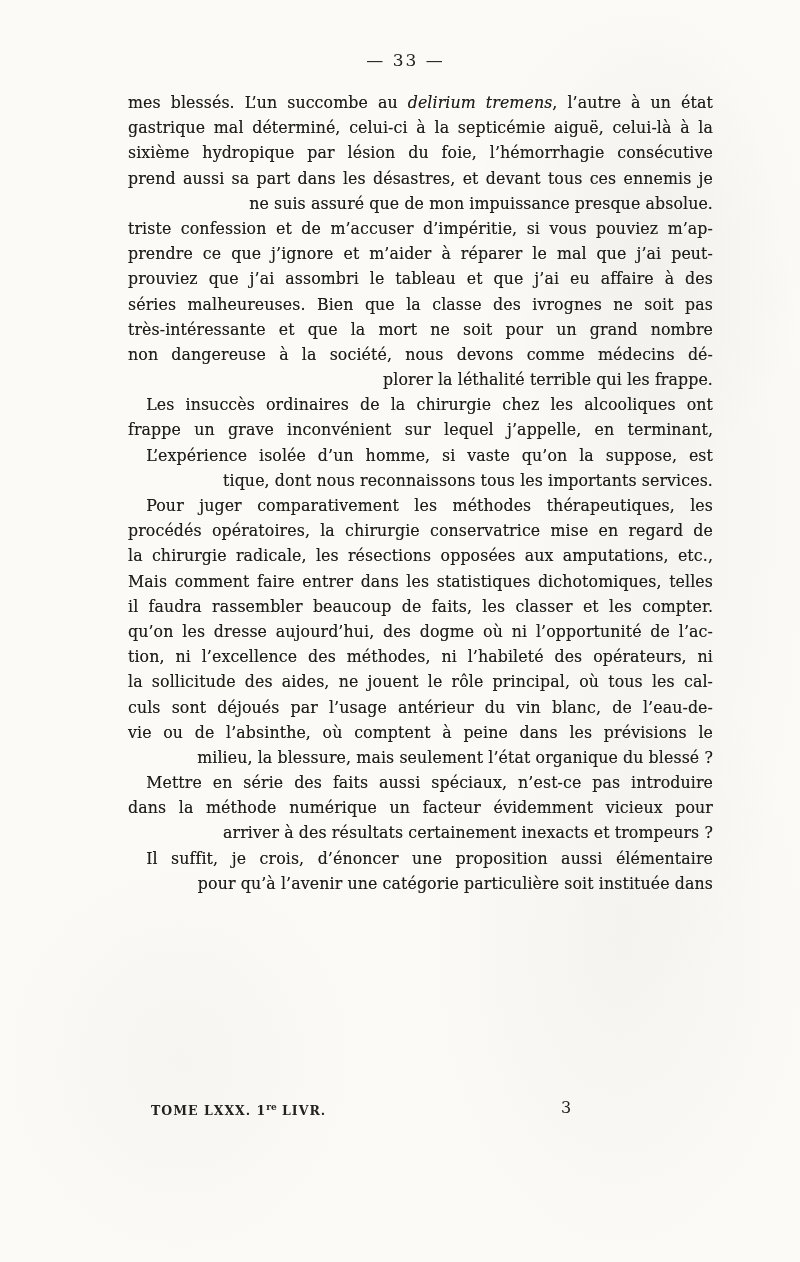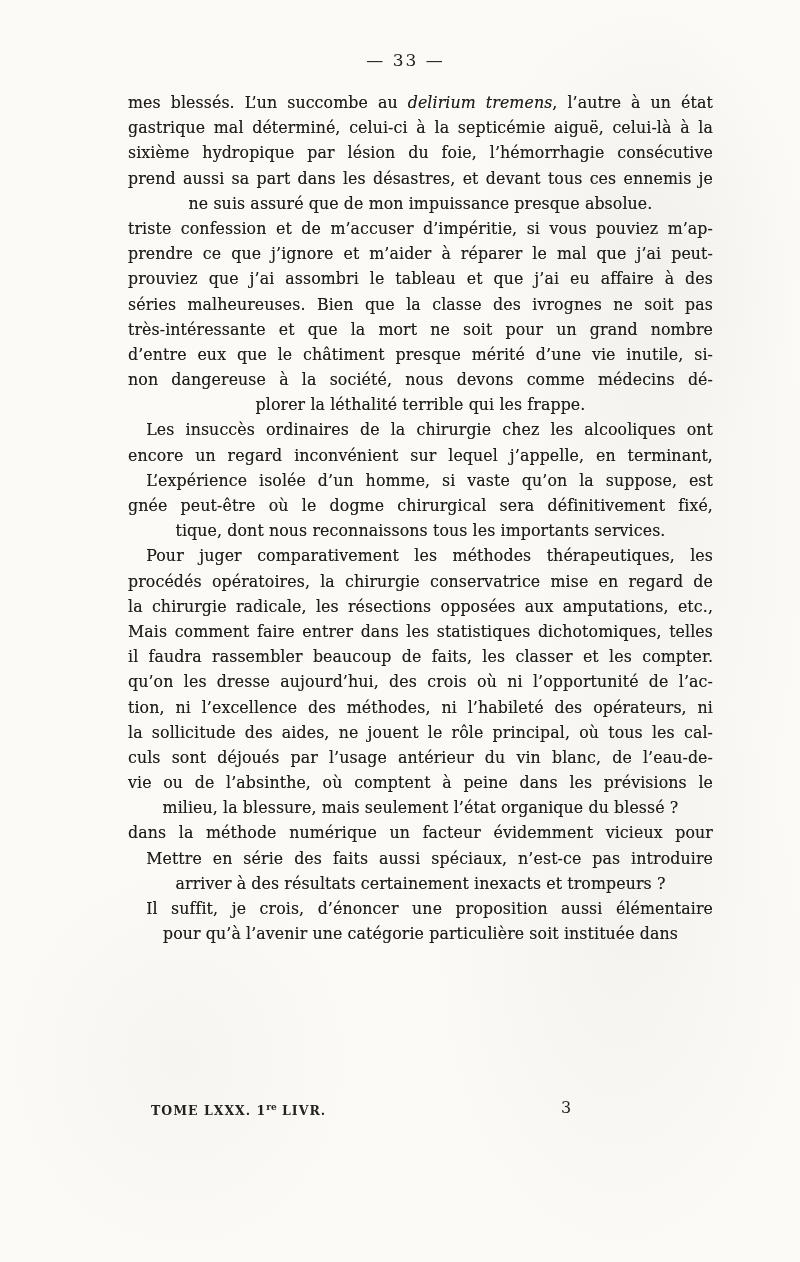--- a/index.html
+++ b/index.html
@@ -41,21 +41,21 @@
   .paragraph{margin:0;padding:0;}
   .line{
     line-height:25.2px;
     height:25.2px;
     text-align:justify;
     text-align-last:justify;
     white-space:normal;
     overflow:visible;
   }
   .line.last{
-    text-align:center;
+    text-align:right;
     text-align-last:auto;
   }
   .line.indent{text-indent:1.15em;}
   .italic{font-style:italic;}
   .page-footer{
     position:absolute;
     top:1098px;left:113px;width:585px;
     height:26px;
     font-size:13px;
     color:#23221f;
@@ -92,49 +92,47 @@
         <div class="line">sixième hydropique par lésion du foie, l’hémorrhagie consécutive</div>
         <div class="line">prend aussi sa part dans les désastres, et devant tous ces ennemis je</div>
         <div class="line last">ne suis assuré que de mon impuissance presque absolue.</div>
       </div>
       <div class="paragraph">
         <div class="line">triste confession et de m’accuser d’impéritie, si vous pouviez m’ap-</div>
         <div class="line">prendre ce que j’ignore et m’aider à réparer le mal que j’ai peut-</div>
         <div class="line">prouviez que j’ai assombri le tableau et que j’ai eu affaire à des</div>
         <div class="line">séries malheureuses. Bien que la classe des ivrognes ne soit pas</div>
         <div class="line">très-intéressante et que la mort ne soit pour un grand nombre</div>
-        <div class="line">d’entre eux que le châtiment presque mérité d’une vie inutile, si-</div>
         <div class="line">non dangereuse à la société, nous devons comme médecins dé-</div>
         <div class="line last">plorer la léthalité terrible qui les frappe.</div>
       </div>
       <div class="paragraph">
         <div class="line indent">Les insuccès ordinaires de la chirurgie chez les alcooliques ont</div>
-        <div class="line">encore un regard inconvénient sur lequel j’appelle, en terminant,</div>
+        <div class="line">frappe un grave inconvénient sur lequel j’appelle, en terminant,</div>
       </div>
       <div class="paragraph">
         <div class="line indent">L’expérience isolée d’un homme, si vaste qu’on la suppose, est</div>
-        <div class="line">gnée peut-être où le dogme chirurgical sera définitivement fixé,</div>
         <div class="line last">tique, dont nous reconnaissons tous les importants services.</div>
       </div>
       <div class="paragraph">
         <div class="line indent">Pour juger comparativement les méthodes thérapeutiques, les</div>
         <div class="line">procédés opératoires, la chirurgie conservatrice mise en regard de</div>
         <div class="line">la chirurgie radicale, les résections opposées aux amputations, etc.,</div>
         <div class="line">Mais comment faire entrer dans les statistiques dichotomiques, telles</div>
         <div class="line">il faudra rassembler beaucoup de faits, les classer et les compter.</div>
-        <div class="line">qu’on les dresse aujourd’hui, des crois où ni l’opportunité de l’ac-</div>
+        <div class="line">qu’on les dresse aujourd’hui, des dogme où ni l’opportunité de l’ac-</div>
         <div class="line">tion, ni l’excellence des méthodes, ni l’habileté des opérateurs, ni</div>
         <div class="line">la sollicitude des aides, ne jouent le rôle principal, où tous les cal-</div>
         <div class="line">culs sont déjoués par l’usage antérieur du vin blanc, de l’eau-de-</div>
         <div class="line">vie ou de l’absinthe, où comptent à peine dans les prévisions le</div>
         <div class="line last">milieu, la blessure, mais seulement l’état organique du blessé ?</div>
       </div>
       <div class="paragraph">
+        <div class="line indent">Mettre en série des faits aussi spéciaux, n’est-ce pas introduire</div>
         <div class="line">dans la méthode numérique un facteur évidemment vicieux pour</div>
-        <div class="line indent">Mettre en série des faits aussi spéciaux, n’est-ce pas introduire</div>
         <div class="line last">arriver à des résultats certainement inexacts et trompeurs ?</div>
       </div>
       <div class="paragraph">
         <div class="line indent">Il suffit, je crois, d’énoncer une proposition aussi élémentaire</div>
         <div class="line last">pour qu’à l’avenir une catégorie particulière soit instituée dans</div>
       </div>
     </div>
 
   <div class="page-footer">
     <span class="footer-signature">

